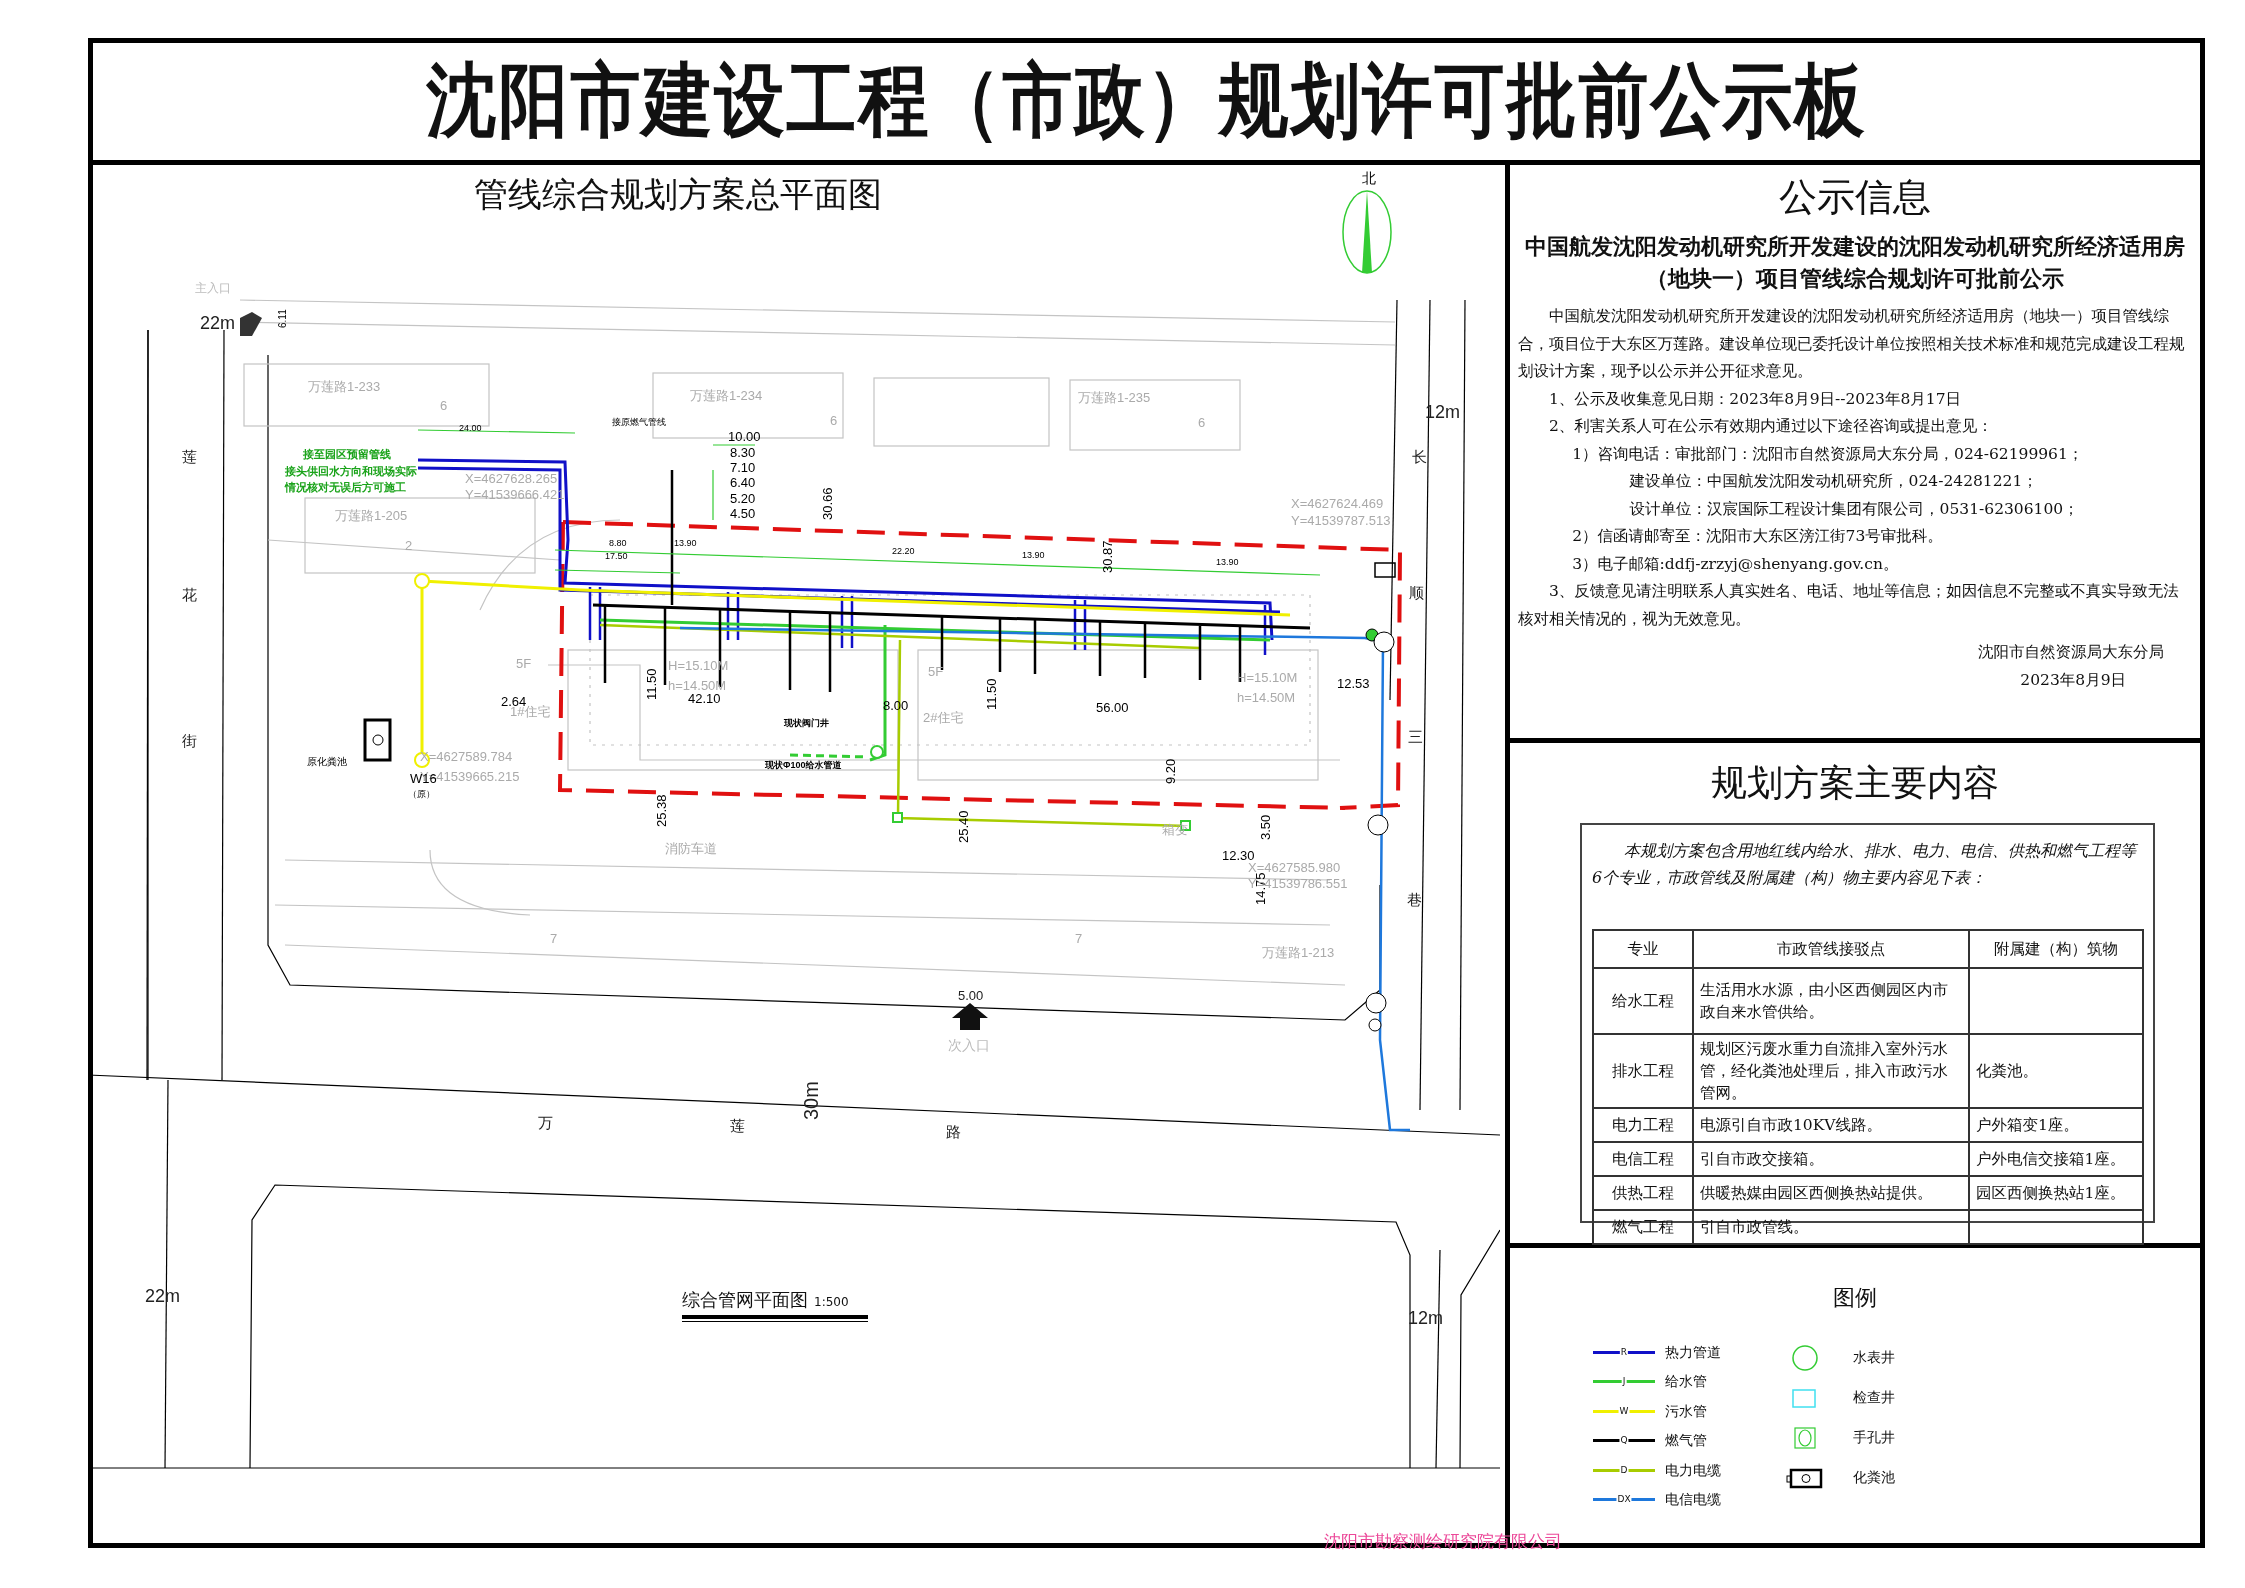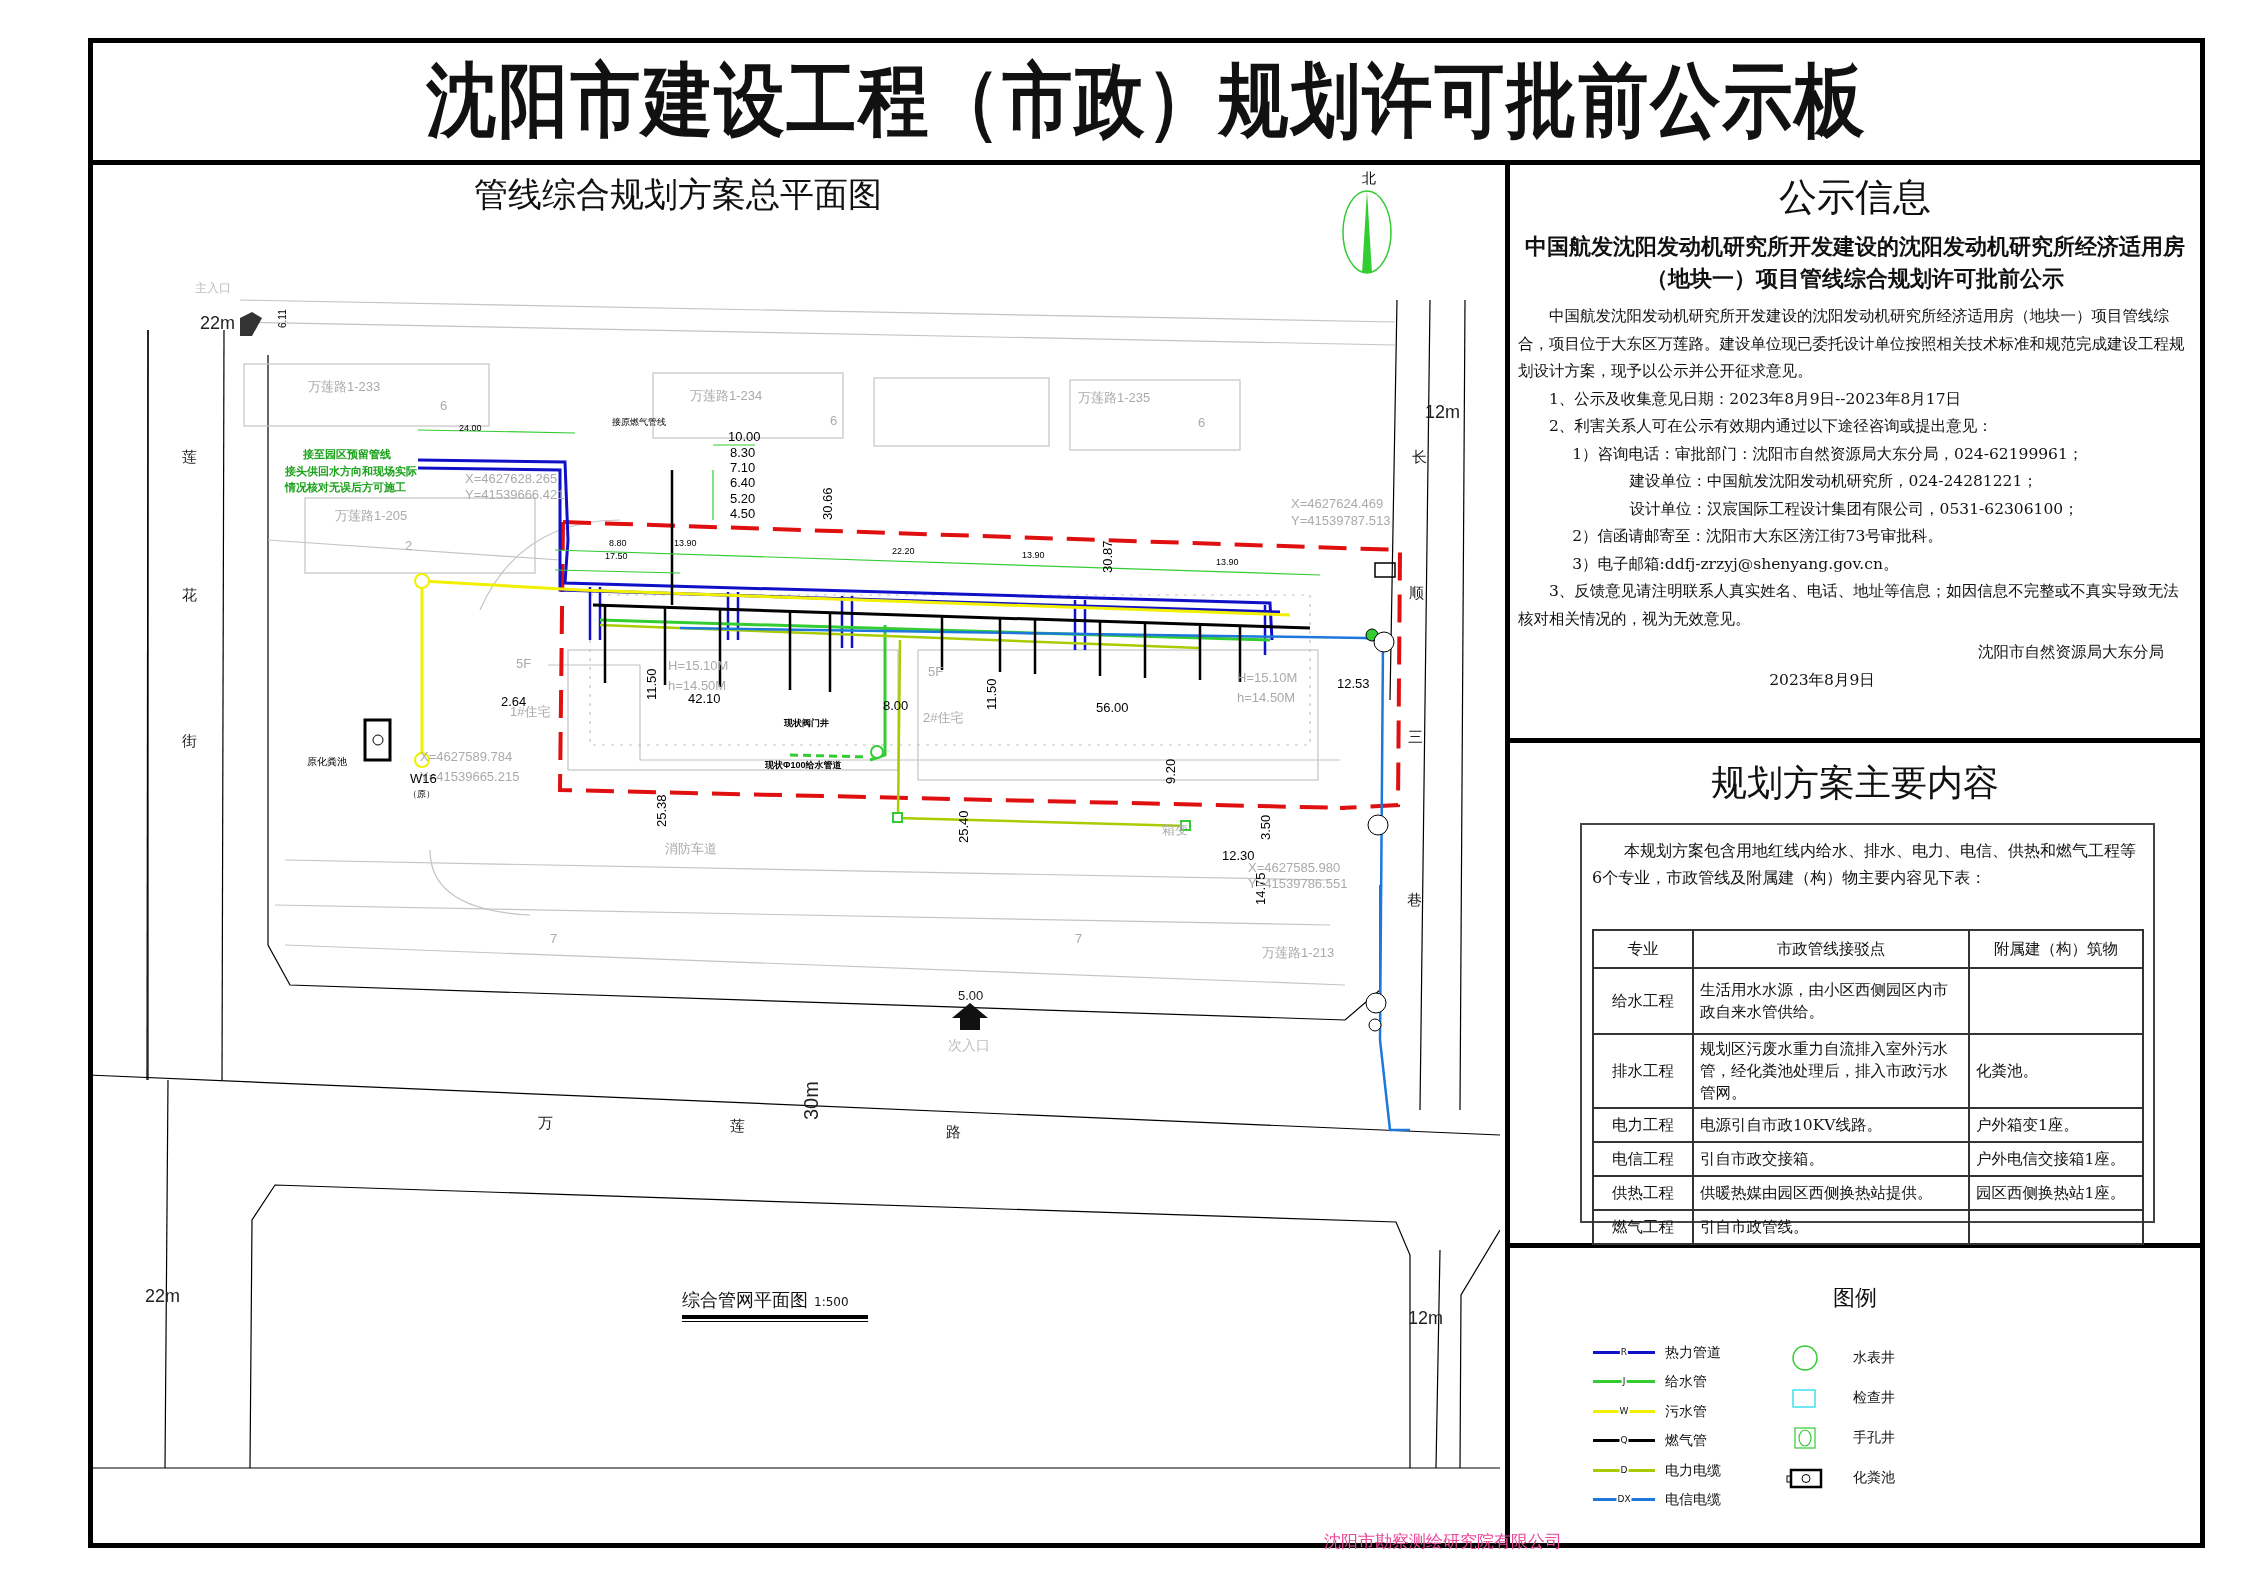--- a/index.html
+++ b/index.html
@@ -18,27 +18,27 @@
 
   .info-title { text-align:center; font-size:38px; margin-top:12px; }
   .info-subtitle { text-align:center; font-size:22px; font-weight:bold; margin-top:8px; line-height:32px; padding:0 10px; }
   .info-body { font-family:"DejaVu Serif","Liberation Serif",serif; font-size:15.5px; line-height:27.5px;
                padding:8px 14px 0 8px; }
   .info-body p { margin:0; }
   .indent1 { text-indent:2em; }
   .indent2 { padding-left:3.5em; }
   .indent3 { padding-left:7.2em; }
   .sign { text-align:right; padding-right:22px; margin-top:6px !important; }
-  .sign-date { text-align:center; padding-right:60px; }
+  .sign-date { text-align:right; padding-right:60px; }
 
   .plan-title { text-align:center; font-size:36px; margin-top:16px; }
   .plan-inner { position:absolute; left:70px; top:80px; width:575px; height:400px; border:2px solid #444; box-sizing:border-box;
                 font-family:"DejaVu Serif","Liberation Serif",serif; font-size:16px; }
   .plan-intro { padding:12px 10px 8px 10px; line-height:27px; }
-  .plan-intro span.first { padding-left:2em; }
+  .plan-intro span.first { padding-left:2em;font-style:italic; }
   table.plan { position:absolute; left:10px; top:104px; width:552px; border-collapse:collapse; font-size:15.5px; }
   table.plan th, table.plan td { border:2px solid #333; padding:3px 6px; vertical-align:middle; }
   table.plan th { font-weight:normal; height:30px; }
   table.plan td.c0 { text-align:center; width:86px; }
   table.plan td.c1 { width:262px; line-height:22px; }
 
   .legend-title { position:absolute; left:0; right:0; top:35px; text-align:center; font-size:22px; }
   .legend-lines { position:absolute; left:83px; top:90px; }
   .legend-line { display:flex; align-items:center; height:29.5px; }
   .legend-line .sw { position:relative; width:62px; height:10px; }

